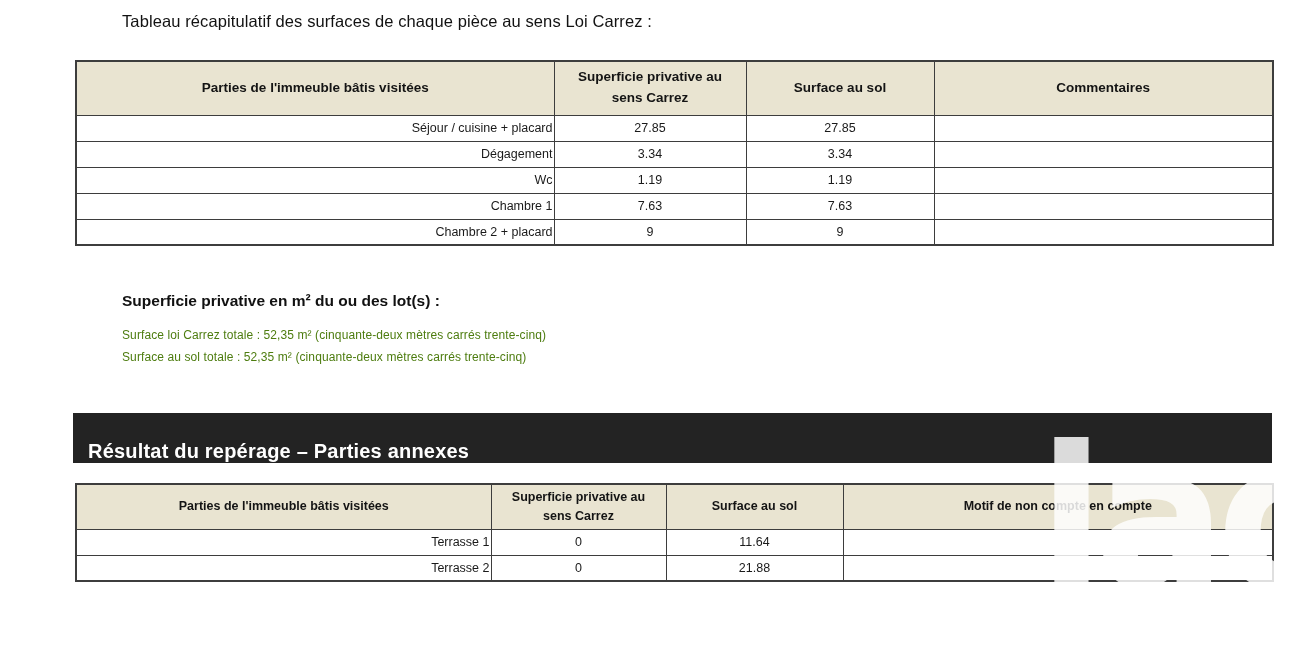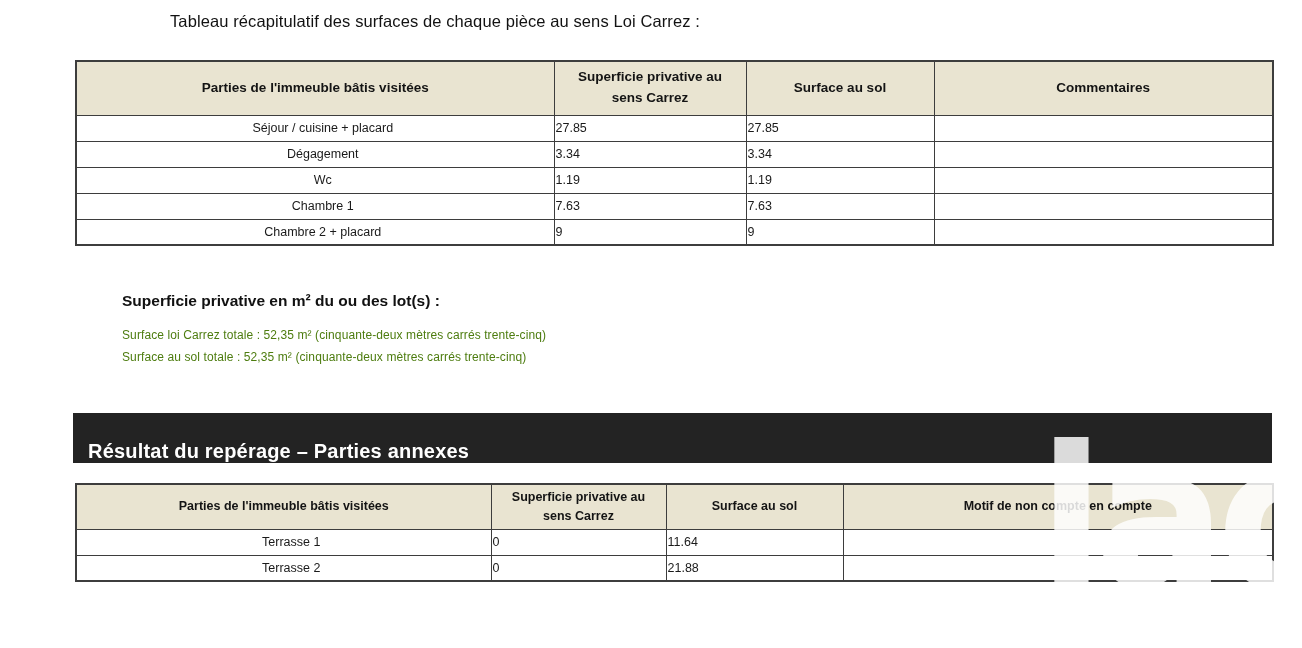--- a/index.html
+++ b/index.html
@@ -13,21 +13,21 @@
   body{
     width:1302px;height:648px;
     background:#ffffff;
     font-family:"Liberation Sans", sans-serif;
     color:var(--text);
     position:relative;
     overflow:hidden;
   }
   .doc-title{
     position:absolute;left:122px;top:12px;
-    font-size:16.5px;color:#121212;letter-spacing:.1px;margin-left:48px;
+    font-size:16.5px;color:#121212;letter-spacing:.1px;
   }
   table{
     border-collapse:collapse;
     table-layout:fixed;
     position:absolute;left:75px;
     width:1197px;
     border:2px solid var(--border);
   }
   th,td{
     border:1px solid var(--border);
@@ -39,22 +39,22 @@
     font-weight:bold;
     text-align:center;
     color:#141414;
   }
   .t1{top:60px;}
   .t1 th{height:54px;font-size:13.5px;line-height:1.55;padding:0 18px;}
   .t1 td{height:26px;font-size:12.5px;}
   .t2{top:483px;}
   .t2 th{height:45px;font-size:12.5px;line-height:1.5;padding:0 10px;}
   .t2 td{height:26px;font-size:12.5px;}
-  td.cell-name{padding-left:16px;text-align:center;}
-  td.cell-num{text-align:left;}
+  td.cell-name{padding-left:16px;text-align:right;}
+  td.cell-num{text-align:center;}
   .summary-heading{
     position:absolute;left:122px;top:292px;
     font-size:15.5px;font-weight:bold;color:#111;text-align:center;
   }
   .summary-line{
     position:absolute;left:122px;
     font-size:12px;color:#4d7c0f;letter-spacing:.1px;
   }
   .summary-line.l1{top:328px;}
   .summary-line.l2{top:350px;}

